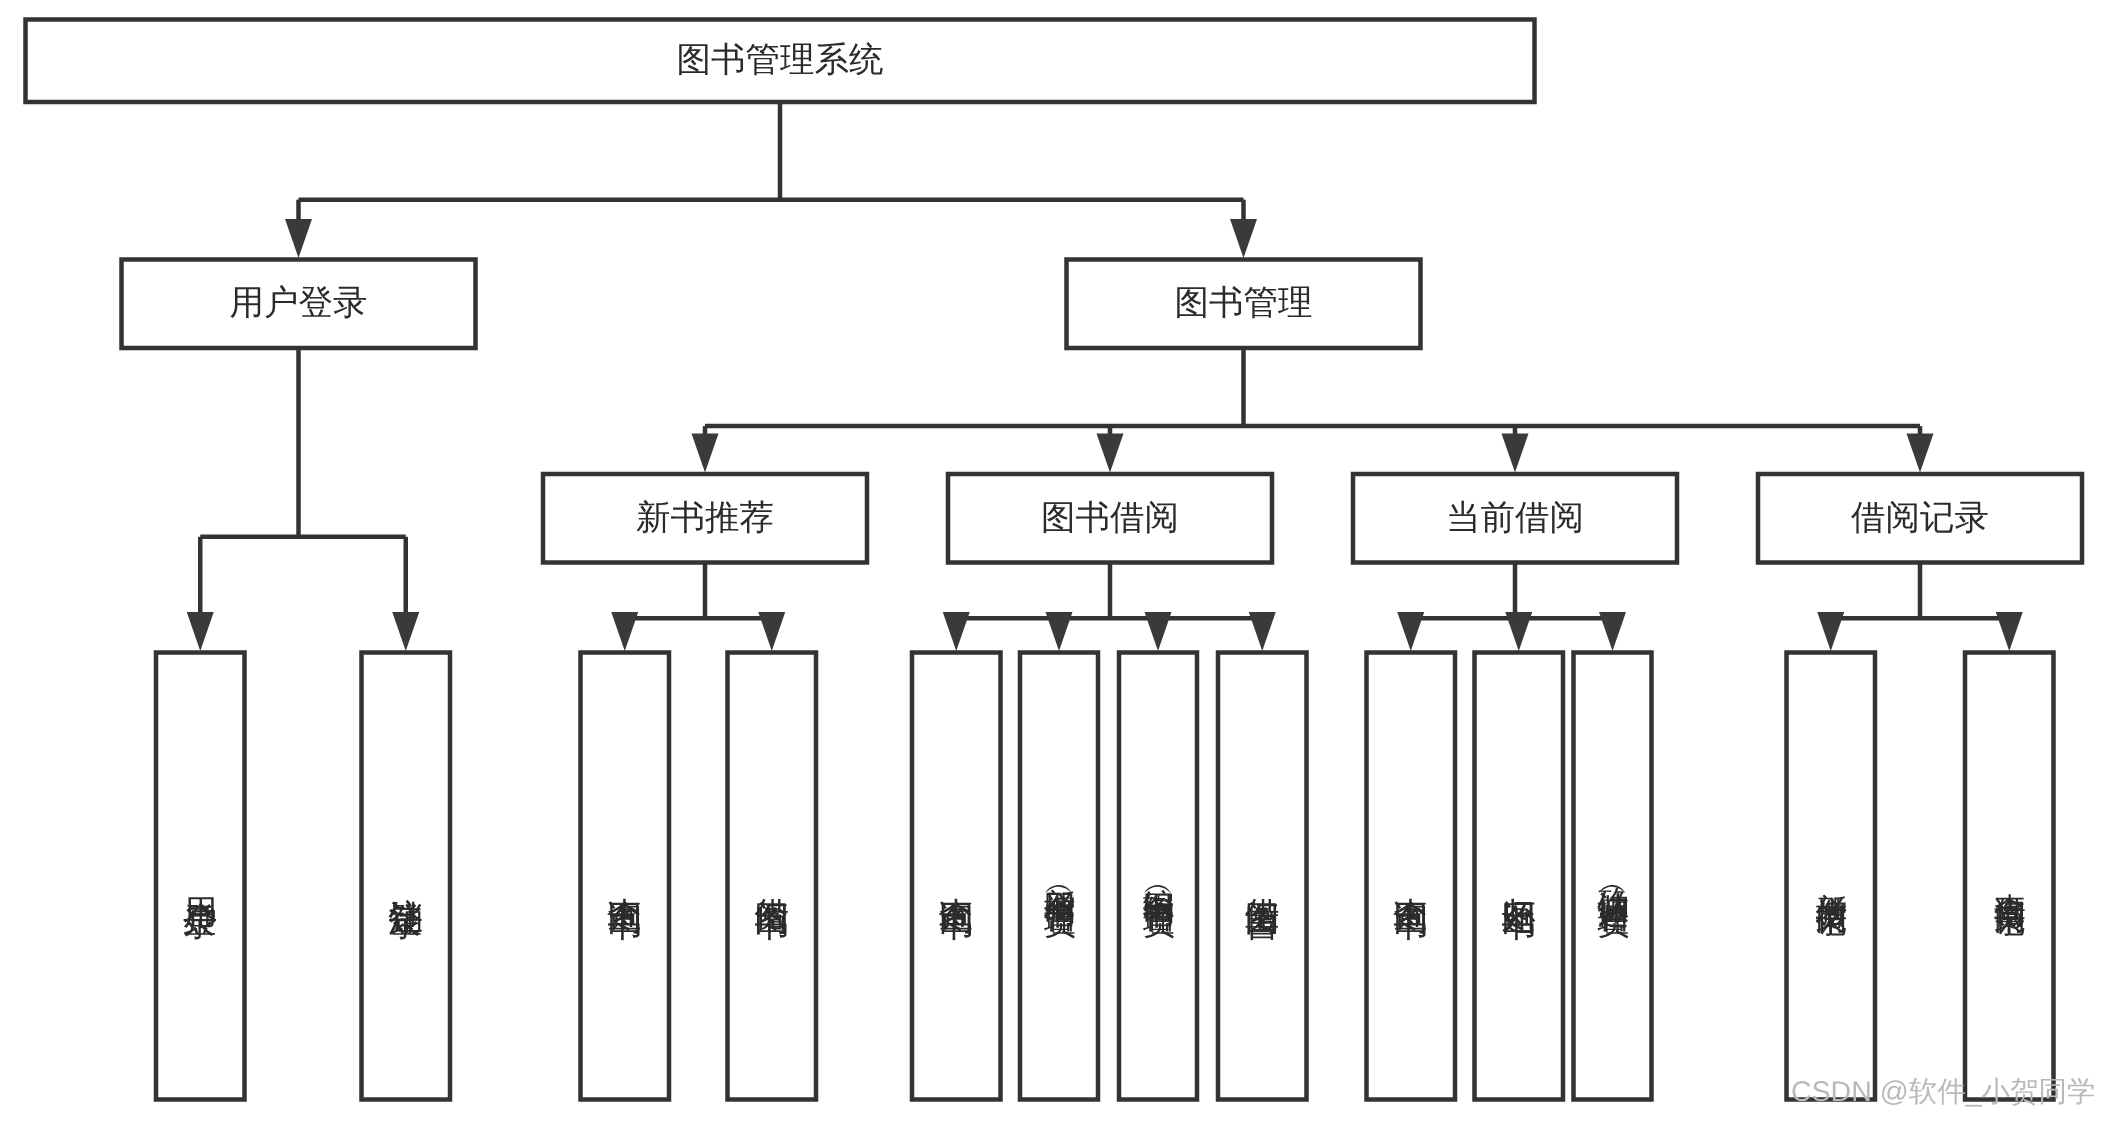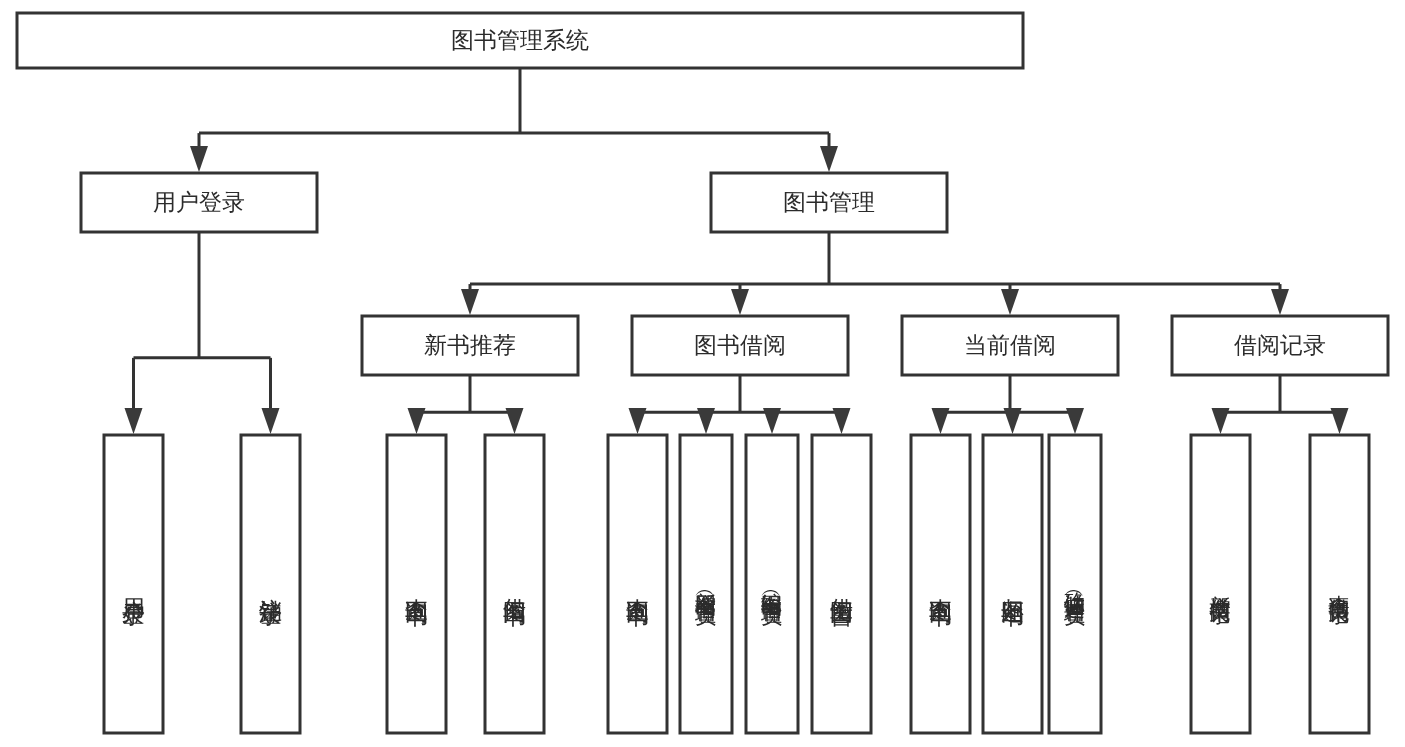--- a/index.html
+++ b/index.html
@@ -218,14 +218,15 @@
       <div class="node-label-v" style="left: 680px; top: 435px; width: 52px; height: 298px; font-size: 21px;">新增图书（管理员）</div>
       <div class="node-label-v" style="left: 746px; top: 435px; width: 52px; height: 298px; font-size: 21px;">编辑图书（管理员）</div>
       <div class="node-label-v" style="left: 812px; top: 435px; width: 59px; height: 298px;">借阅图書</div>
       <div class="node-label-v" style="left: 911px; top: 435px; width: 59px; height: 298px;">查询图书</div>
       <div class="node-label-v" style="left: 983px; top: 435px; width: 59px; height: 298px;">归还图书</div>
       <div class="node-label-v" style="left: 1049px; top: 435px; width: 52px; height: 298px; font-size: 21px;">确认归还（管理员）</div>
       <div class="node-label-v" style="left: 1191px; top: 435px; width: 59px; height: 298px; font-size: 21px;">新增借阅记录</div>
       <div class="node-label-v" style="left: 1310px; top: 435px; width: 59px; height: 298px; font-size: 21px;">查询借阅记录</div>
     </div>
 
+  <div class="watermark">CSDN @软件_小贺同学</div>
 
 </div>
 
 </body></html>

